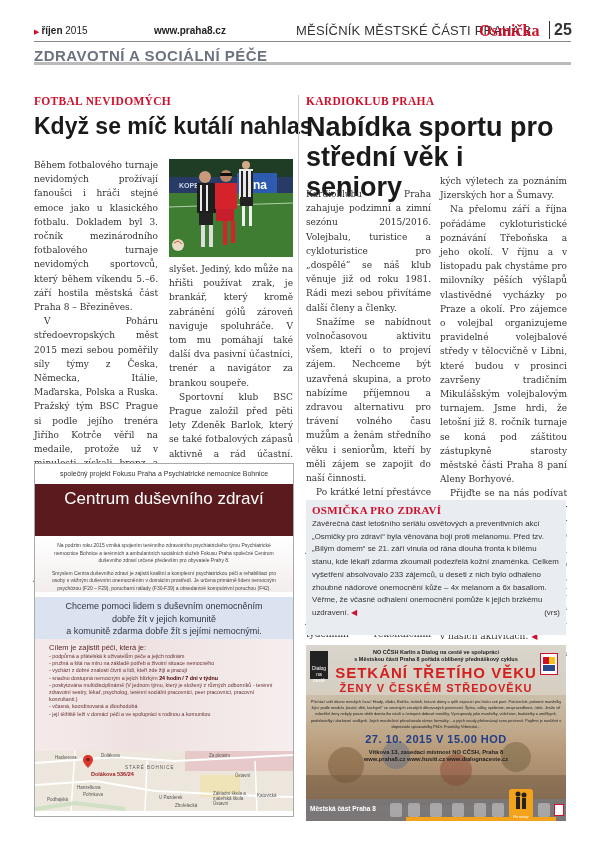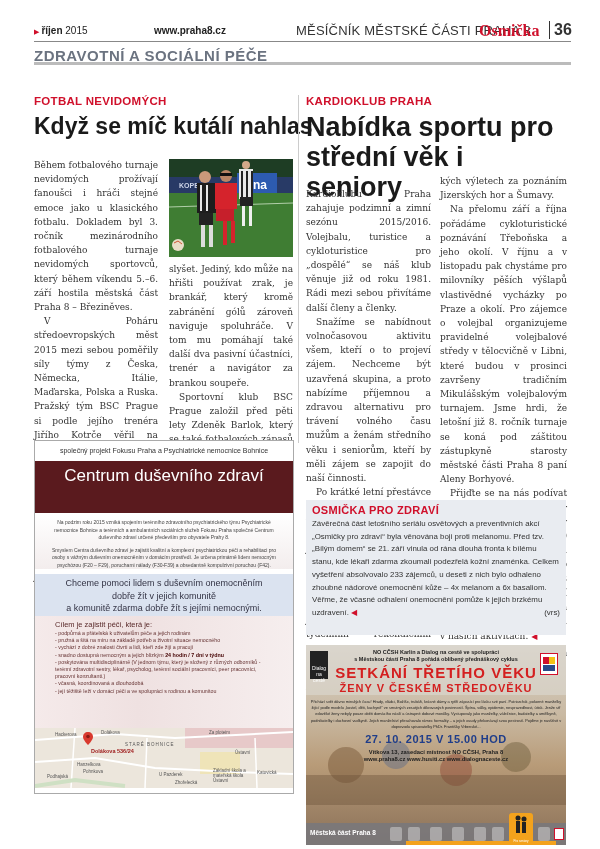--- a/index.html
+++ b/index.html
@@ -6,21 +6,21 @@
 body{width:600px;height:849px;background:#fff;position:relative;overflow:hidden;font-family:"DejaVu Serif",serif;color:#222}
 #hdr{position:absolute;left:34px;top:22px;width:537px;height:20px;border-bottom:1.5px solid #888}
 #hdr .month{position:absolute;left:0;top:3px;font-size:10px;font-family:"Liberation Sans",sans-serif}
 #hdr .month b{font-weight:bold}
 #hdr .tri{color:#d0102b;font-size:7px;margin-right:2px}
 #hdr .web{position:absolute;left:120px;top:3px;font-size:10px;font-weight:bold;font-family:"Liberation Sans",sans-serif}
 #hdr .mag{position:absolute;left:262px;top:1px;font-size:13px;color:#333;font-family:"Liberation Sans",sans-serif;letter-spacing:0.2px}
 #hdr .brand{position:absolute;left:445px;top:0px;font-size:16px;font-weight:bold;color:#d0102b;font-family:"Liberation Serif",serif}
 #hdr .pg{position:absolute;left:515px;top:-1px;font-size:16px;font-weight:bold;color:#333;font-family:"Liberation Sans",sans-serif;border-left:1.5px solid #333;padding-left:4px;line-height:18px}
 #section{position:absolute;left:34px;top:47px;width:537px;height:18px;border-bottom:3px solid #bbb;font-family:"Liberation Sans",sans-serif;font-weight:bold;font-size:15px;color:#6b7380;letter-spacing:0.5px}
-.kicker{font-family:Liberation Sans, sans-serif;font-weight:bold;color:#d0102b;font-size:11.5px;letter-spacing:0.3px}
+.kicker{font-family:Liberation Serif, serif;font-weight:bold;color:#d0102b;font-size:11.5px;letter-spacing:0.3px}
 .headline{font-family:"Liberation Sans",sans-serif;font-weight:bold;color:#1a1a1a}
 .body{font-size:9px;line-height:14.2px;text-align:justify;color:#333}
 .body p{text-indent:10px}
 .body p.ni{text-indent:0}
 #left{position:absolute;left:34px;top:95px;width:259px}
 #left .kicker{position:absolute;top:0;left:0}
 #left .headline{position:absolute;top:18px;left:0;font-size:23px;white-space:nowrap}
 #lcol1{position:absolute;left:0;top:63px;width:124px}
 #photo{position:absolute;left:135px;top:64px;width:124px;height:98px;overflow:hidden;background:#3a6b2b}
 #lcol2{position:absolute;left:135px;top:167px;width:124px}
@@ -29,44 +29,44 @@
 #vdiv{position:absolute;left:298px;top:95px;width:1px;height:348px;background:#ccc}
 #right{position:absolute;left:306px;top:95px;width:260px}
 #right .kicker{position:absolute;top:0;left:0}
 #right .headline{position:absolute;top:17px;left:0;font-size:27px;line-height:30px}
 #rcol1{position:absolute;left:0;top:92px;width:125px}
 #rcol2{position:absolute;left:134px;top:79px;width:127px}
 .author2{font-family:"Liberation Sans",sans-serif;font-size:8.5px;text-align:right;margin-top:2px}
 .author2 b{font-weight:bold}
 .author2 span{color:#555}
 
-#ad1{position:absolute;left:34px;top:440px;width:260px;height:354px;border:1px solid #aaa;background:#fff;overflow:hidden;font-family:"Liberation Sans",sans-serif}
+#ad1{position:absolute;left:34px;top:463px;width:260px;height:354px;border:1px solid #aaa;background:#fff;overflow:hidden;font-family:"Liberation Sans",sans-serif}
 #ad1 .top{font-size:7px;text-align:center;padding-top:6px;height:20px;color:#333}
 #ad1 .band{background:#5a1a1e;color:#fff;text-align:center;height:52px;padding-top:4px}
 #ad1 .band .t1{font-size:17px;line-height:22px}
 #ad1 .band .t2{font-size:13px;line-height:18px}
 #ad1 .intro{font-size:5px;line-height:7.5px;text-align:center;padding:6px 10px 0;color:#444;background:linear-gradient(#fff,#f3eded)}
 #ad1 .intro p{margin-bottom:5px}
 #ad1 .mission{background:#dbe3f0;text-align:center;font-size:9px;line-height:12.5px;color:#334;padding:3px 4px;margin-top:2px;height:42px}
-#ad1 .goals{padding:4px 20px;font-size:5.3px;line-height:7.2px;color:#633;height:112px;background:linear-gradient(90deg,#f5eaea,#efe1e1 40%,#f6eeee)}
+#ad1 .goals{padding:4px 14px;font-size:5.3px;line-height:7.2px;color:#633;height:112px;background:linear-gradient(90deg,#f5eaea,#efe1e1 40%,#f6eeee)}
 #ad1 .goals .gh{font-size:7.5px;line-height:10px;color:#5a2a2a}
 #ad1 .goals b{font-weight:bold;color:#400}
 #ad1 .map{position:relative;height:60px;background:#ebe5dc;overflow:hidden}
 #ad1 .map .street{position:absolute;font-size:4.5px;color:#555}
 #ad1 .map .pin{position:absolute;left:48px;top:4px;width:10px;height:13px}
 #ad1 .map .addr{position:absolute;left:56px;top:20px;font-size:5.5px;color:#a02020;font-weight:bold}
 #ad1 .foot{position:relative;height:48px;font-size:6.5px;line-height:9.5px;color:#444;padding:6px 14px}
 
 #health{position:absolute;left:306px;top:500px;width:260px;height:135px;background:#e9ecf1;padding:4px 6px;font-family:"Liberation Sans",sans-serif}
 #health .kicker{font-size:11px}
 #health .headline{font-size:25px;line-height:28px;margin-top:1px}
 #health .txt{font-size:7.9px;line-height:12.7px;color:#333;margin-top:2px}
 #health .vrs{float:right}
 
-#ad2{position:absolute;left:306px;top:645px;width:260px;height:200px;overflow:hidden;font-family:"Liberation Sans",sans-serif;background:linear-gradient(180deg,#d7d1c8 0%,#c9b9a2 35%,#b89b78 60%,#8a7058 100%)}
+#ad2{position:absolute;left:306px;top:645px;width:260px;height:176px;overflow:hidden;font-family:"Liberation Sans",sans-serif;background:linear-gradient(180deg,#d7d1c8 0%,#c9b9a2 35%,#b89b78 60%,#8a7058 100%)}
 #ad2 .logoL{position:absolute;left:4px;top:6px;width:18px;height:28px;background:#222;color:#fff;font-size:5px;text-align:center;padding-top:14px}
 #ad2 .crest{position:absolute;right:8px;top:8px;width:18px;height:22px;background:#fff;border:1px solid #d0102b}
 #ad2 .crest i{position:absolute;left:2px;top:3px;width:6px;height:7px;background:#d0102b}
 #ad2 .crest em{position:absolute;right:2px;top:3px;width:6px;height:7px;background:#f3c316}
 #ad2 .crest u{position:absolute;left:2px;bottom:3px;width:12px;height:6px;background:#2a4a8a}
 #ad2 .org{position:absolute;left:30px;top:4px;width:200px;text-align:center;font-size:5.5px;line-height:7px;font-weight:bold;color:#222}
 #ad2 .t1{position:absolute;left:0;width:260px;top:19px;text-align:center;font-size:15px;font-weight:bold;color:#d41f1f;letter-spacing:1px}
 #ad2 .t2{position:absolute;left:0;width:260px;top:37px;text-align:center;font-size:11px;font-weight:bold;color:#d41f1f;letter-spacing:1px}
 #ad2 .desc{position:absolute;left:4px;width:252px;top:54px;text-align:center;font-size:3.9px;line-height:6.2px;color:#222;font-family:"Liberation Sans Narrow","Liberation Sans",sans-serif}
 #ad2 .date{position:absolute;left:0;width:260px;top:88px;text-align:center;font-size:11px;font-weight:bold;color:#1f3d8a;letter-spacing:0.5px}
@@ -79,21 +79,21 @@
 #ad2 .bar .stripe{position:absolute;left:100px;bottom:0;width:150px;height:4px;background:#f3a21c}
 </style>
 </head>
 <body>
 
 <div id="hdr">
   <div class="month"><span class="tri">▶</span><b>říjen</b> <span>2015</span></div>
   <div class="web">www.praha8.cz</div>
   <div class="mag">MĚSÍČNÍK MĚSTSKÉ ČÁSTI PRAHA 8</div>
   <div class="brand">Osmička</div>
-  <div class="pg">36</div>
+  <div class="pg">25</div>
 </div>
 <div id="section">ZDRAVOTNÍ A SOCIÁLNÍ PÉČE</div>
 
 <div id="left">
   <div class="kicker">FOTBAL NEVIDOMÝCH</div>
   <div class="headline">Když se míč kutálí nahlas</div>
   <div id="lcol1" class="body">
     <p class="ni">Během fotbalového turnaje nevidomých prožívají fanoušci i hráči stejné emoce jako u klasického fotbalu. Dokladem byl 3. ročník mezinárodního fotbalového turnaje nevidomých sportovců, který během víkendu 5.–6. září hostila městská část Praha 8 – Březiněves.</p>
     <p>V Poháru středoevropských měst 2015 mezi sebou poměřily síly týmy z Česka, Německa, Itálie, Maďarska, Polska a Ruska. Pražský tým BSC Prague si podle jejího trenéra Jiřího Kotrče věřil na medaile, protože už v minulosti získali bronz a stříbro. Nakonec skončil druhý, podlehl moskevským vicemistrům Evropy.</p>
     <p>Cíl hry je u fotbalu pro nevidomé stejný jako u klasického fotbalu, odlišný je ale míč a přítomnost navigátorů na hřišti. Míč pro nevidomé obsahuje vnitřní zvukový systém, díky němuž je při pohybu</p>

